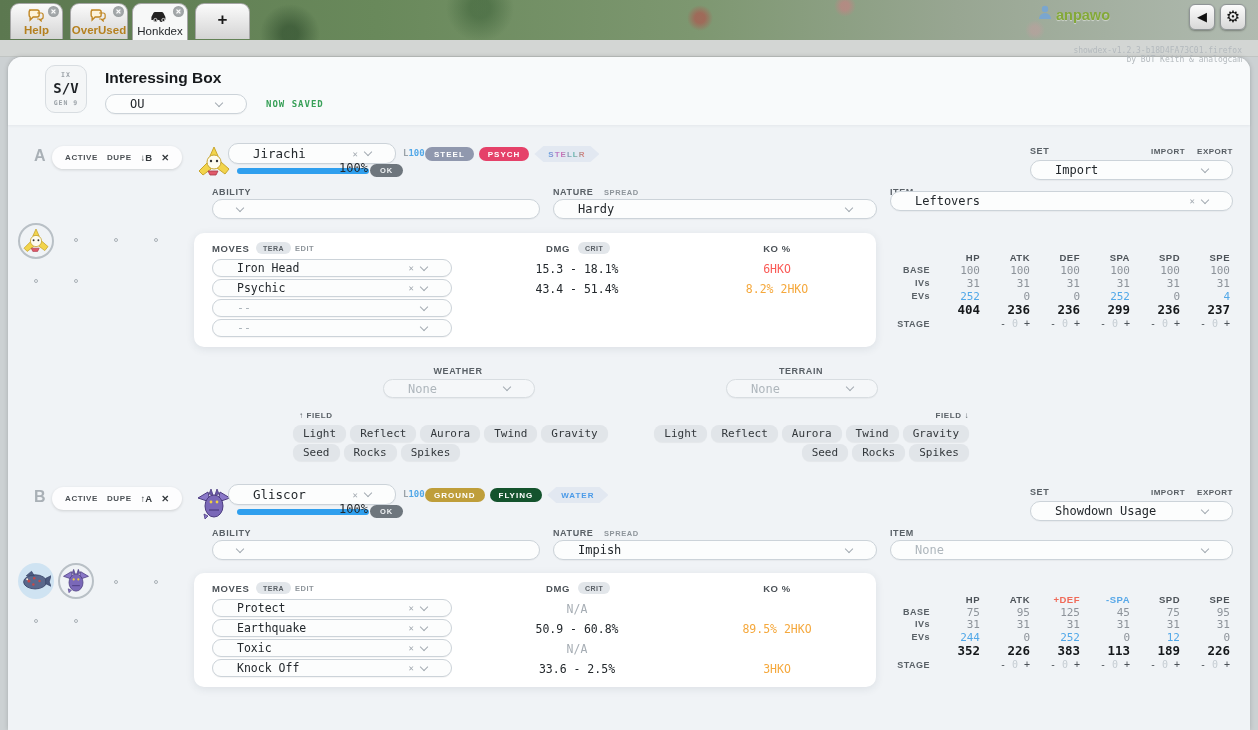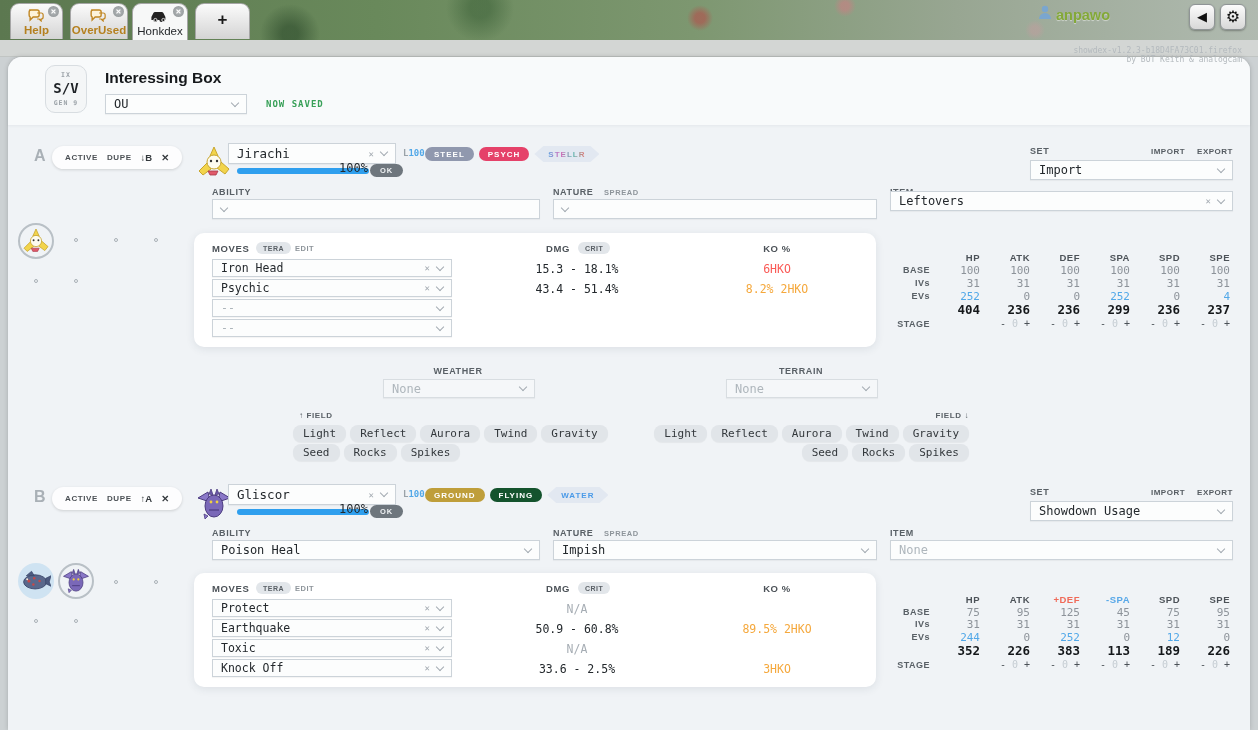--- a/index.html
+++ b/index.html
@@ -48,22 +48,22 @@
   .gbadge { position:absolute; left:37px; top:8px; width:42px; height:48px; background:#f4f6f7;
             border:1px solid #d8dde1; border-radius:10px; text-align:center; }
   .gbadge .b-top { font:bold 6.5px "DejaVu Sans Mono",monospace; color:#9aa1a7; letter-spacing:1px; margin-top:5px; }
   .gbadge .b-mid { font:bold 14px "DejaVu Sans Mono",monospace; color:#1e2226; margin-top:1px; }
   .gbadge .b-bot { font:bold 6.5px "DejaVu Sans Mono",monospace; color:#9aa1a7; letter-spacing:1px; margin-top:3px; }
   .box-title { position:absolute; left:97px; top:12px; font-size:15.5px; font-weight:bold; color:#15181b; }
   .saved { position:absolute; left:258px; top:42px; font:bold 9px "DejaVu Sans Mono",monospace;
            color:#38a058; letter-spacing:1px; }
 
   
-  .dd { position:absolute; height:20px; background:#fcfdfd; border:1px solid #ccd3d9; border-radius:0;
-        display:flex; align-items:center; padding:0 8px;
+  .dd { position:absolute; height:20px; background:#fcfdfd; border:1px solid #ccd3d9; border-radius:10px;
+        display:flex; align-items:center; padding:0 24px;
         font:12px "DejaVu Sans Mono",monospace; color:#23282c; box-shadow:0 1px 1px rgba(0,0,0,.04); }
   .dd .v { flex:1; white-space:nowrap; overflow:hidden; }
   .dd .x { color:#a4abb2; font-size:9px; margin:0 7px 0 4px; }
   .chev { width:6px; height:6px; border-right:1.6px solid #a4abb2; border-bottom:1.6px solid #a4abb2;
           transform:rotate(45deg); margin-top:-3px; flex:none; }
   .dd.ph .v { color:#aeb6bc; }
   .dd.soft { background:#f5f7f9; border-color:#d8dde1; }
 
   .lab { position:absolute; font-size:9px; font-weight:bold; letter-spacing:.6px; color:#596066; }
   .lab.tiny { font-size:7.5px; color:#8d949a; }
@@ -281,20 +281,21 @@
       <span class="chev"></span>
     </div>
 
     <div class="lab" style="left:204px;top:130px;">ABILITY</div>
     <div class="dd" style="left:204px;top:142px;width:328px;">
       <span class="chev"></span>
     </div>
     <div class="lab" style="left:545px;top:130px;">NATURE</div>
     <div class="lab tiny" style="left:596px;top:131px;">SPREAD</div>
     <div class="dd" style="left:545px;top:142px;width:324px;">
+      <span class="v">Hardy</span>
       <span class="chev"></span>
     </div>
     <div class="lab" style="left:882px;top:130px;">ITEM</div>
     <div class="dd" style="left:882px;top:134px;width:343px;">
       <span class="v">Leftovers</span>
       <span class="x">✕</span>
       <span class="chev"></span>
     </div>
 
     <div class="mcard" style="top:176px;">
@@ -520,21 +521,20 @@
       <span>IMPORT</span>
       <span>EXPORT</span>
     </div>
     <div class="dd" style="left:1022px;top:444px;width:203px;">
       <span class="v">Showdown Usage</span>
       <span class="chev"></span>
     </div>
 
     <div class="lab" style="left:204px;top:471px;">ABILITY</div>
     <div class="dd" style="left:204px;top:483px;width:328px;">
-      <span class="v">Poison Heal</span>
       <span class="chev"></span>
     </div>
     <div class="lab" style="left:545px;top:471px;">NATURE</div>
     <div class="lab tiny" style="left:596px;top:472px;">SPREAD</div>
     <div class="dd" style="left:545px;top:483px;width:324px;">
       <span class="v">Impish</span>
       <span class="chev"></span>
     </div>
     <div class="lab" style="left:882px;top:471px;">ITEM</div>
     <div class="dd ph" style="left:882px;top:483px;width:343px;">

